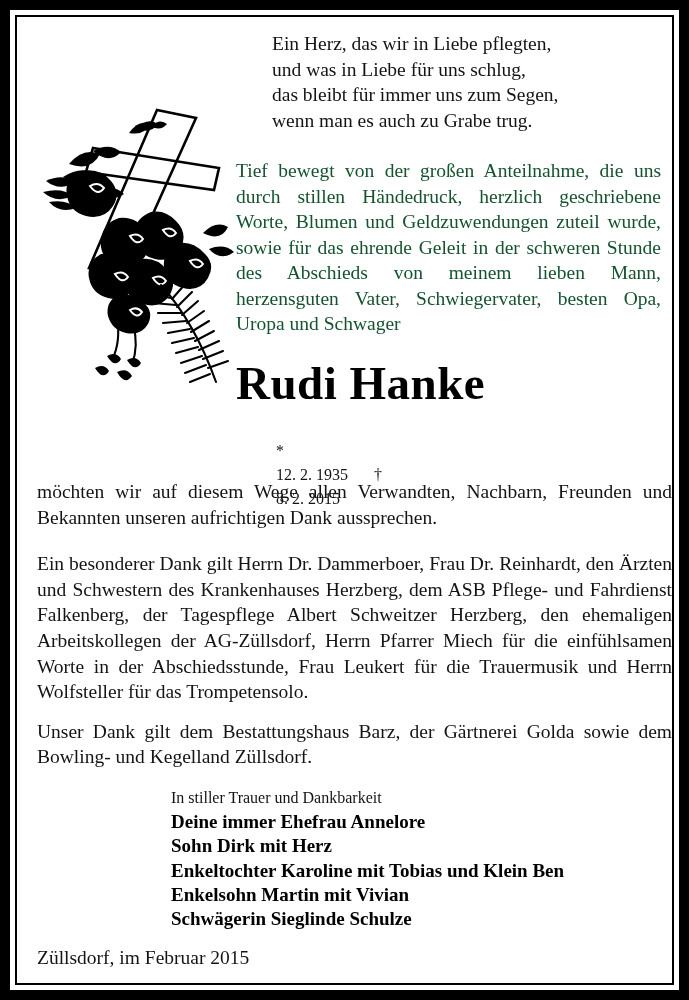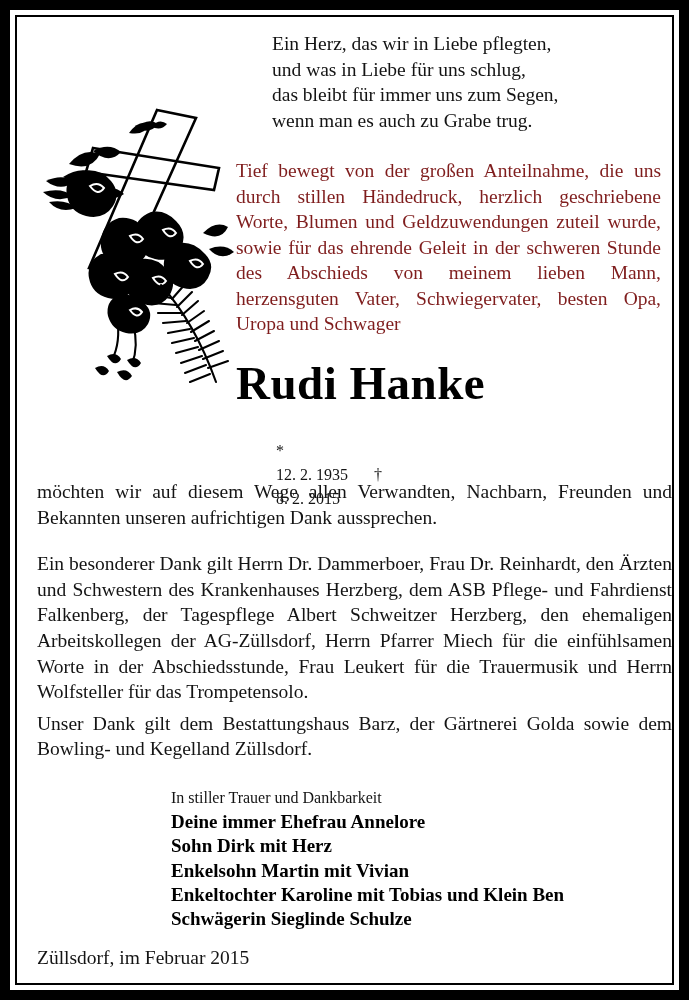--- a/index.html
+++ b/index.html
@@ -65,21 +65,21 @@
     margin-left: 36px;
   }
   .poem div { white-space: pre; }
 
   .tribute {
     margin-top: 25px;
     font-size: 19.5px;
     line-height: 25.5px;
     text-align: justify;
     text-justify: inter-word;
-    color: #7f1d1d;
+    color: #14532d;
     hyphens: none;
   }
 
   
   .name-block {
     position: absolute;
     left: 219px;
     top: 340px;
     width: 425px;
   }
@@ -108,21 +108,21 @@
   }
   .para {
     font-size: 19.5px;
     line-height: 25.6px;
     text-align: justify;
     text-justify: inter-word;
     color: #141414;
     hyphens: none;
   }
   .para + .para { margin-top: 21px; }
-  .para.tight + .para.tight { margin-top: 6px; }
+  .para.tight + .para.tight { margin-top: 14px; }
   .para.last-line-left { text-align-last: left; }
 
   
   .family-block {
     position: absolute;
     left: 154px;
     top: 769px;
     width: 480px;
   }
   .family-intro {
@@ -257,22 +257,22 @@
       <div class="body-block">
         <div class="para last-line-left">möchten wir auf diesem Wege allen Verwandten, Nachbarn, Freunden und Bekannten unseren aufrichtigen Dank aussprechen.</div>
         <div class="para tight last-line-left">Ein besonderer Dank gilt Herrn Dr. Dammerboer, Frau Dr. Reinhardt, den Ärzten und Schwestern des Krankenhauses Herzberg, dem ASB Pflege- und Fahrdienst Falkenberg, der Tagespflege Albert Schweitzer Herzberg, den ehemaligen Arbeitskollegen der AG-Züllsdorf, Herrn Pfarrer Miech für die einfühlsamen Worte in der Abschiedsstunde, Frau Leukert für die Trauermusik und Herrn Wolfsteller für das Trompetensolo.</div>
         <div class="para tight last-line-left">Unser Dank gilt dem Bestattungshaus Barz, der Gärtnerei Golda sowie dem Bowling- und Kegelland Züllsdorf.</div>
       </div>
 
       <div class="family-block">
         <div class="family-intro">In stiller Trauer und Dankbarkeit</div>
         <div class="family-line">Deine immer Ehefrau Annelore</div>
         <div class="family-line">Sohn Dirk mit Herz</div>
+        <div class="family-line">Enkeltochter Karoline mit Tobias und Klein Ben</div>
         <div class="family-line">Enkelsohn Martin mit Vivian</div>
-        <div class="family-line">Enkeltochter Karoline mit Tobias und Klein Ben</div>
         <div class="family-line">Schwägerin Sieglinde Schulze</div>
       </div>
 
       <div class="footer">Züllsdorf, im Februar 2015</div>
 
     </div>
   </div>
 </div>
 
 </body></html>

